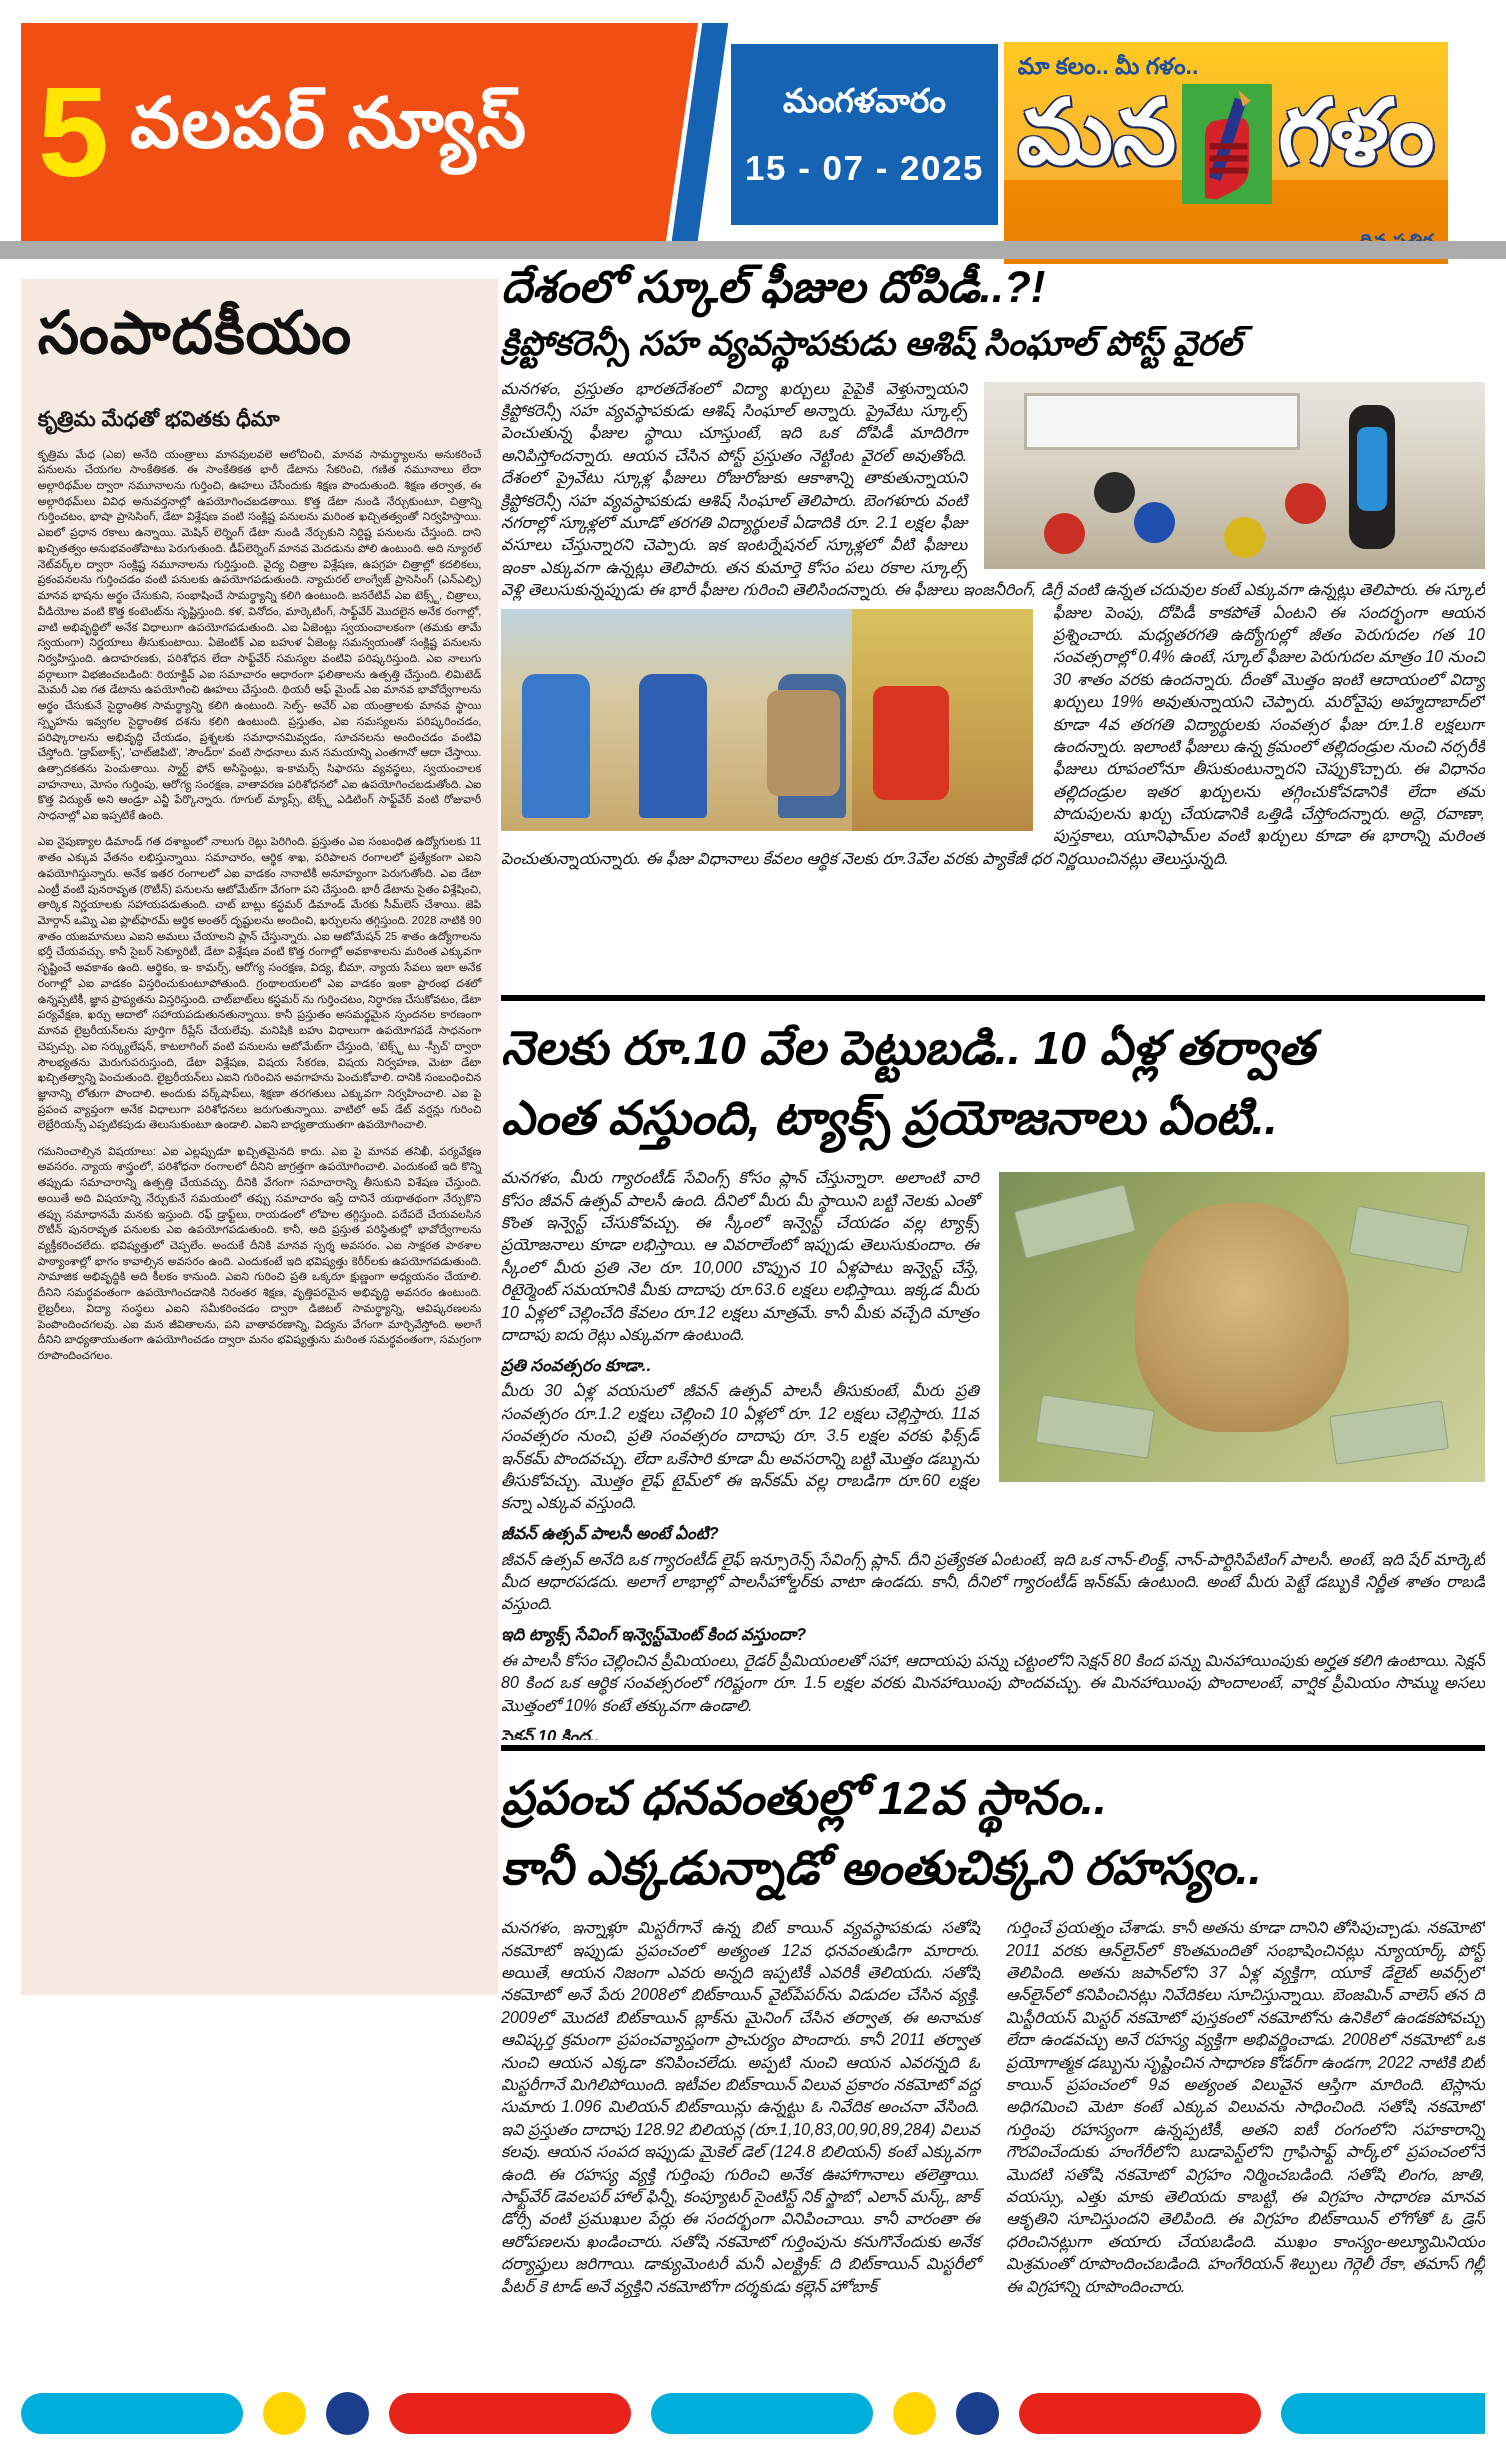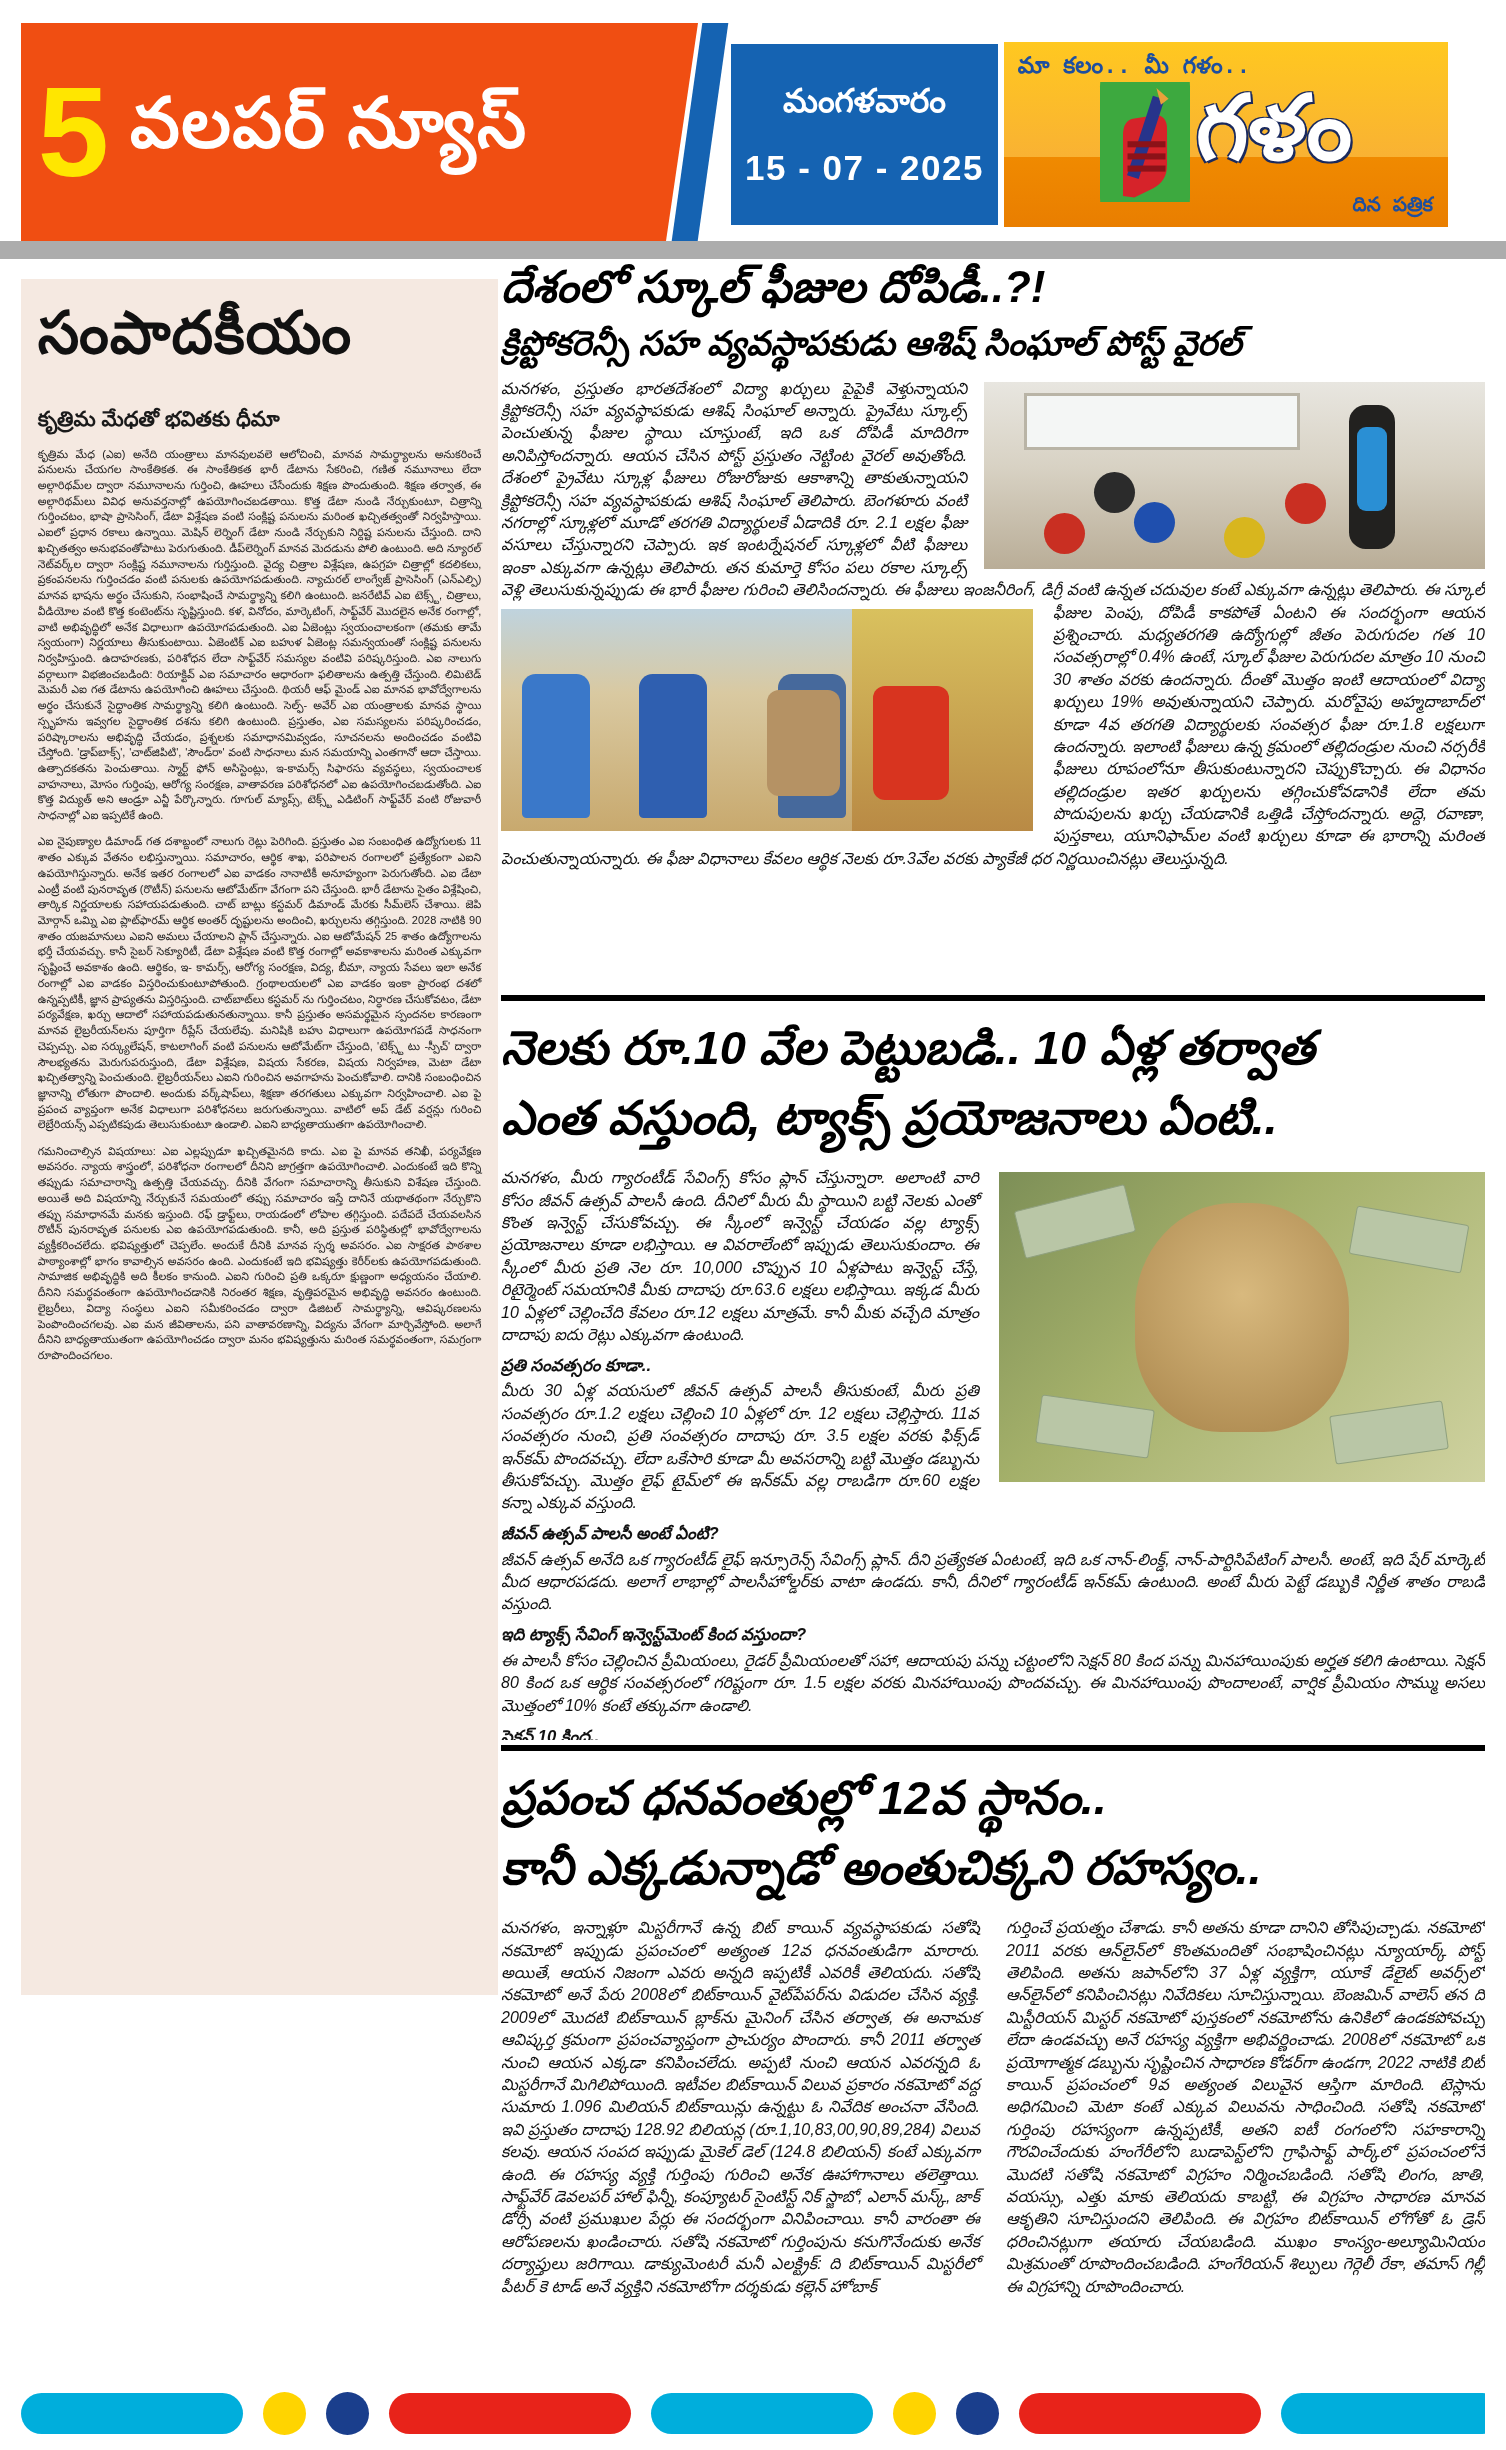--- a/index.html
+++ b/index.html
@@ -11,22 +11,22 @@
             clip-path:polygon(0 0, 100% 0, calc(100% - 32px) 100%, 0 100%);
             display:flex; align-items:center; padding-left:16.7px; }
   .pgnum { color:#FFE600; font-size:128px; font-weight:bold; line-height:1; margin-right:21px; }
   .sect  { color:#ffffff; font-size:70px; font-weight:bold; letter-spacing:1.5px; }
   .blue-stripe { position:absolute; left:687px; top:23px; width:26px; height:218px; background:#1563B2;
             transform:skewX(-8deg); }
   .datebox { position:absolute; left:731px; top:44px; width:267px; height:181px; background:#1563B2;
             color:#fff; display:flex; flex-direction:column; justify-content:center; align-items:center; gap:20px; }
   .datebox .day  { font-size:33px; font-weight:bold; }
   .datebox .date { font-size:35px; font-weight:bold; letter-spacing:1.5px; }
-  .logo { position:absolute; left:1004px; top:42px; width:444px; height:185px;
-          background:linear-gradient(180deg,#FFC820 0%, #F9B233 62%, #F08A00 62%, #E97E00 100%); overflow:hidden;font-family:Liberation Mono, monospace; }
+  .logo { position:absolute; left:1004px; top:42px; width:444px; height:222px;
+          background:linear-gradient(180deg,#FFC820 0%, #F9B233 62%, #F08A00 62%, #E97E00 100%); overflow:hidden; }
   .tagline { position:absolute; left:13.7px; top:10.6px; color:#1D4FA0; font-size:23px; font-weight:bold; }
   .wordmark { position:absolute; left:0; top:39px; width:100%; text-align:center; color:#ffffff;
           font-size:90px; font-weight:bold; text-shadow:2.3px 2.3px 0 #1a2a5e, -1.5px -1.5px 0 #1a2a5e, 1.5px -1.5px 0 #1a2a5e, -1.5px 1.5px 0 #1a2a5e;
           display:flex; align-items:center; justify-content:center; gap:6px; }
   .emblem { width:90px; height:120px; background:#3DA93F; border-radius:4.6px; position:relative; flex:0 0 auto; }
   .edition { position:absolute; right:15px; bottom:6px; color:#1D4FA0; font-size:20px; font-weight:bold; }
   .gray-band { position:absolute; left:0; top:241px; width:1507px; height:18px; background:#ACACAC; }
 
   
   .editorial { position:absolute; left:21px; top:279px; width:477px; height:1716px;
@@ -89,20 +89,21 @@
       <span class="sect">వలపర్ న్యూస్</span>
     </div>
     <div class="blue-stripe"></div>
     <div class="datebox">
       <div class="day">మంగళవారం</div>
       <div class="date">15 - 07 - 2025</div>
     </div>
     <div class="logo">
       <div class="tagline">మా కలం.. మీ గళం..</div>
       <div class="wordmark">
+        <span>మన</span>
         <span class="emblem">
           <svg width="90" height="120" viewBox="0 0 118 158">
             <rect x="0" y="0" width="118" height="158" fill="#3DA93F"></rect>
             <path d="M30 150 L30 70 Q30 50 45 48 L70 44 Q88 42 88 62 L88 110 Q88 130 70 140 L45 152 Z" fill="#D6232A"></path>
             <rect x="52" y="18" width="16" height="110" fill="#27348B" transform="rotate(18 60 73)"></rect>
             <polygon points="74,8 90,22 80,30" fill="#E9A13B"></polygon>
             <rect x="36" y="78" width="50" height="8" fill="#8C1218"></rect>
             <rect x="36" y="94" width="50" height="8" fill="#8C1218"></rect>
             <rect x="36" y="110" width="50" height="8" fill="#8C1218"></rect>
           </svg>

